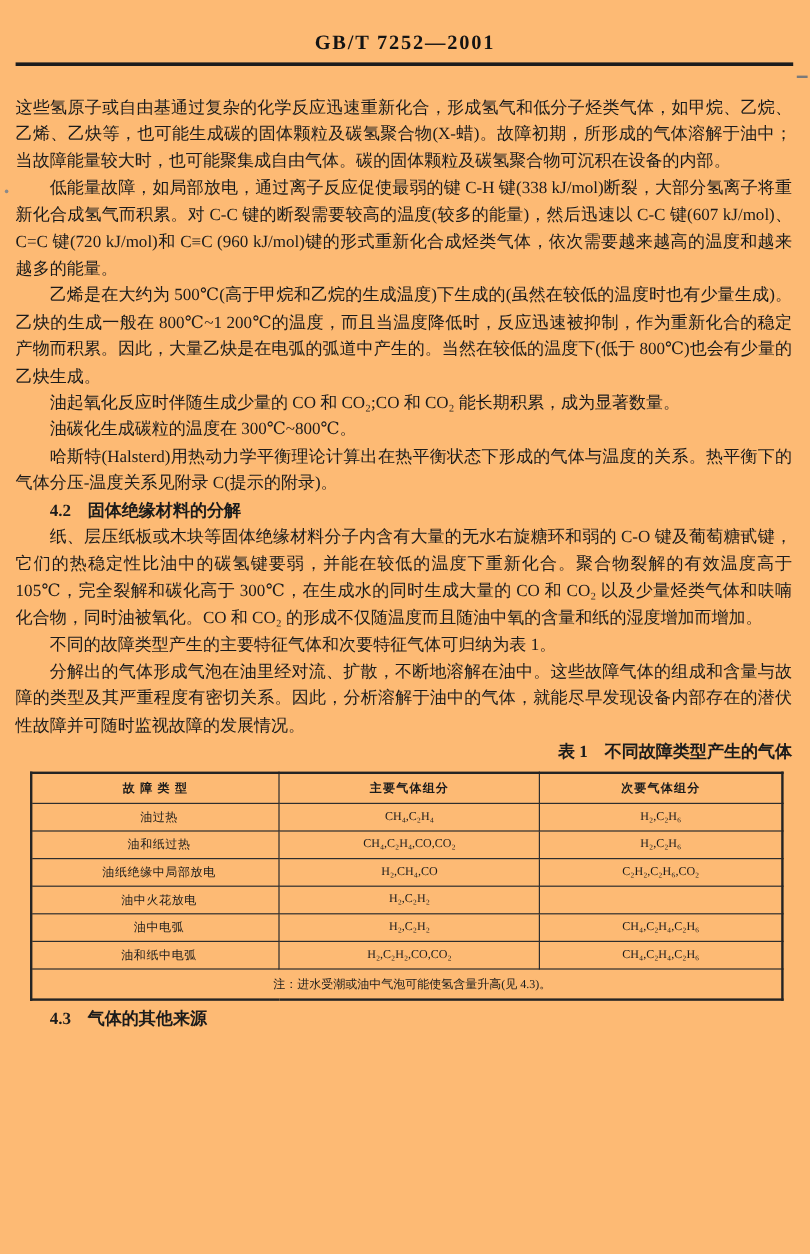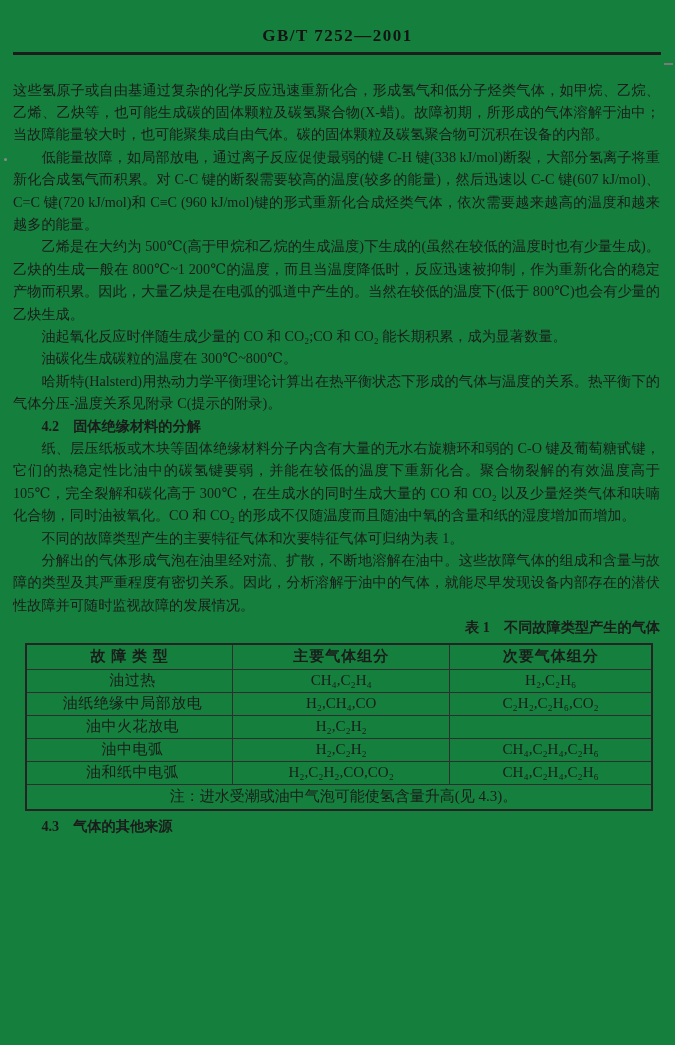--- a/index.html
+++ b/index.html
@@ -1,19 +1,19 @@
 <!DOCTYPE html>
 <html><head>
 <meta charset="utf-8">
 <style>
   html,body { margin:0; padding:0; }
   .page {
     position:relative;
     width:675px; height:1045px;
-    background:#15803d;
+    background:#fdba74;
     overflow:hidden;
     color:#1b1b1b;
     font-family:"Liberation Serif","DejaVu Serif",serif;
   }
   .doc-header {
     padding-top:26px;
     text-align:center;
     font-size:17px;
     font-weight:bold;
     letter-spacing:1.5px;
@@ -39,21 +39,21 @@
     text-align:right;
     font-weight:bold;
     text-indent:0;
     margin:0;
   }
   table.gas-table {
     width:628px;
     margin:4px 0 4px 12px;
     border-collapse:collapse;
     border:2px solid #242424;
-    font-size:15px;
+    font-size:10px;
     line-height:normal;
     text-align:center;
   }
   .gas-table th, .gas-table td {
     border:1px solid #2e2e2e;
     padding:1px 4px;
     height:20px;
     font-weight:normal;
   }
   .gas-table th { font-weight:bold; height:22px; letter-spacing:1px; }
@@ -110,20 +110,25 @@
           <th>次要气体组分</th>
         </tr>
       </thead>
       <tbody>
         <tr>
           <td class="fault">油过热</td>
           <td>CH₄,C₂H₄</td>
           <td>H₂,C₂H₆</td>
         </tr>
         <tr>
+          <td class="fault">油和纸过热</td>
+          <td>CH₄,C₂H₄,CO,CO₂</td>
+          <td>H₂,C₂H₆</td>
+        </tr>
+        <tr>
           <td class="fault">油纸绝缘中局部放电</td>
           <td>H₂,CH₄,CO</td>
           <td>C₂H₂,C₂H₆,CO₂</td>
         </tr>
         <tr>
           <td class="fault">油中火花放电</td>
           <td>H₂,C₂H₂</td>
           <td></td>
         </tr>
         <tr>

